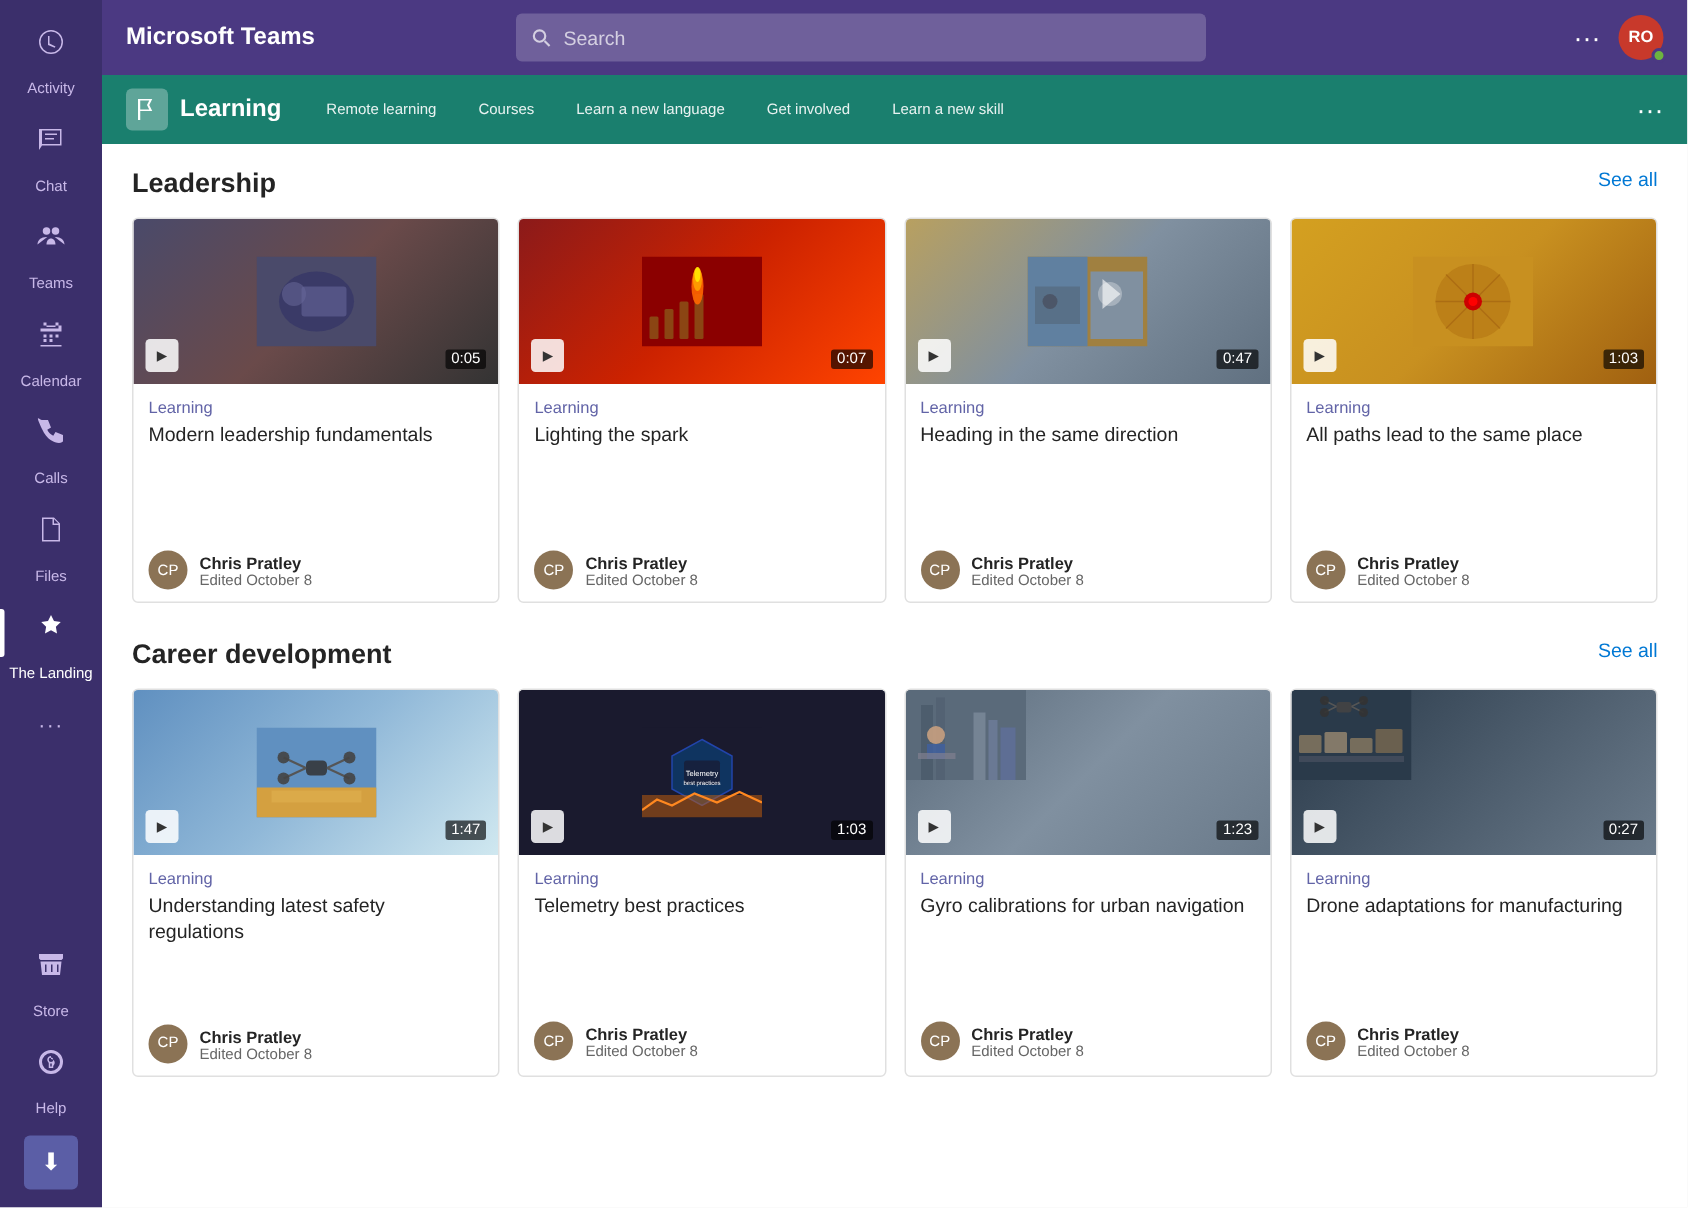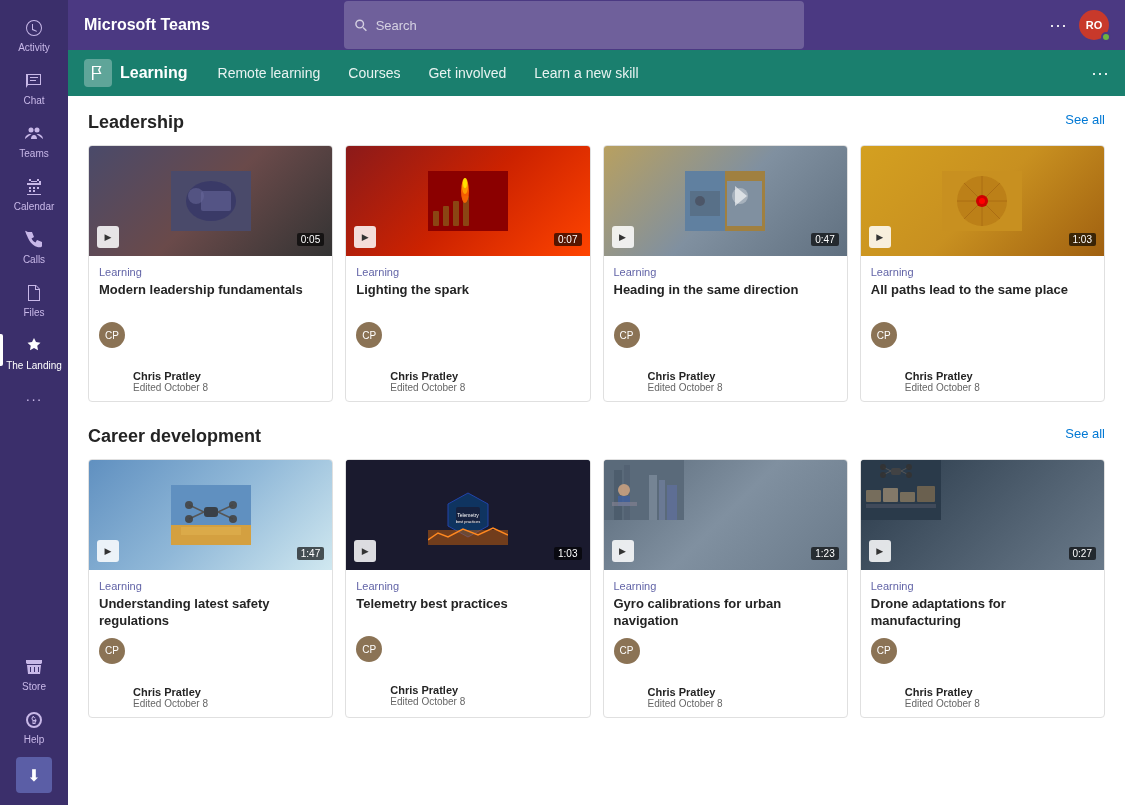--- a/index.html
+++ b/index.html
@@ -18,21 +18,21 @@
     }
     .sidebar-icon {
       display: flex;
       flex-direction: column;
       align-items: center;
       color: #c8b8e8;
       font-size: 10px;
       padding: 8px 4px;
       cursor: pointer;
       width: 100%;
-      gap: 2px;
+      gap: 14px;
     }
     .sidebar-icon .icon-shape {
       width: 24px;
       height: 24px;
       display: flex;
       align-items: center;
       justify-content: center;
       font-size: 18px;
     }
     .sidebar-icon.active { color: white; }
@@ -73,21 +73,21 @@
     }
     .search-box {
       flex: 1;
       max-width: 460px;
       background: rgba(255,255,255,0.2);
       border-radius: 4px;
       display: flex;
       align-items: center;
       padding: 0 10px;
       gap: 8px;
-      height: 48px;
+      height: 32px;
       margin: 0 auto;
     }
     .search-box input {
       background: transparent;
       border: none;
       outline: none;
       color: white;
       font-size: 13px;
       width: 100%;
     }
@@ -150,21 +150,21 @@
       color: white;
       font-size: 14px;
     }
     .navbar-brand-text {
       color: white;
       font-size: 16px;
       font-weight: 600;
     }
     .nav-item {
       color: rgba(255,255,255,0.9);
-      font-size: 14px;
+      font-size: 10px;
       padding: 0 14px;
       height: 56px;
       display: flex;
       align-items: center;
       cursor: pointer;
       white-space: nowrap;
     }
     .nav-dots { color: white; margin-left: auto; cursor: pointer; font-size: 18px; }
 
     
@@ -244,29 +244,29 @@
       padding: 10px 10px 8px;
     }
     .card-type {
       color: #6264a7;
       font-size: 11px;
       font-weight: 500;
       margin-bottom: 4px;
     }
     .card-title {
       font-size: 13px;
-      font-weight: 700;
+      font-weight: 400;
       color: #242424;
       margin-bottom: 8px;
       line-height: 1.3;
       min-height: 32px;
     }
     .card-author {
       display: flex;
-      align-items: flex-start;
+      align-items: flex-end;
       gap: 8px;
     }
     .author-avatar {
       width: 26px;
       height: 26px;
       border-radius: 50%;
       background: #8b7355;
       flex-shrink: 0;
       overflow: hidden;
       display: flex;
@@ -417,20 +417,21 @@
     <div class="navbar-brand">
       <div class="navbar-brand-icon">
         <svg width="16" height="16" viewBox="0 0 16 16" fill="white">
           <path d="M2 1v14h1.5V9h8l-2-4 2-4H3.5V1H2zm1.5 1h6l-1.5 3 1.5 3H3.5V2z"></path>
         </svg>
       </div>
       <span class="navbar-brand-text">Learning</span>
     </div>
     <div class="nav-item">Remote learning</div>
     <div class="nav-item">Courses</div>
+    <div class="nav-item">Learn a new language</div>
     <div class="nav-item">Get involved</div>
     <div class="nav-item">Learn a new skill</div>
     <span class="nav-dots">···</span>
   </div>
 
   <div class="content">
 
     <div class="section">
       <div class="section-header">
         <h2 class="section-title">Leadership</h2>

